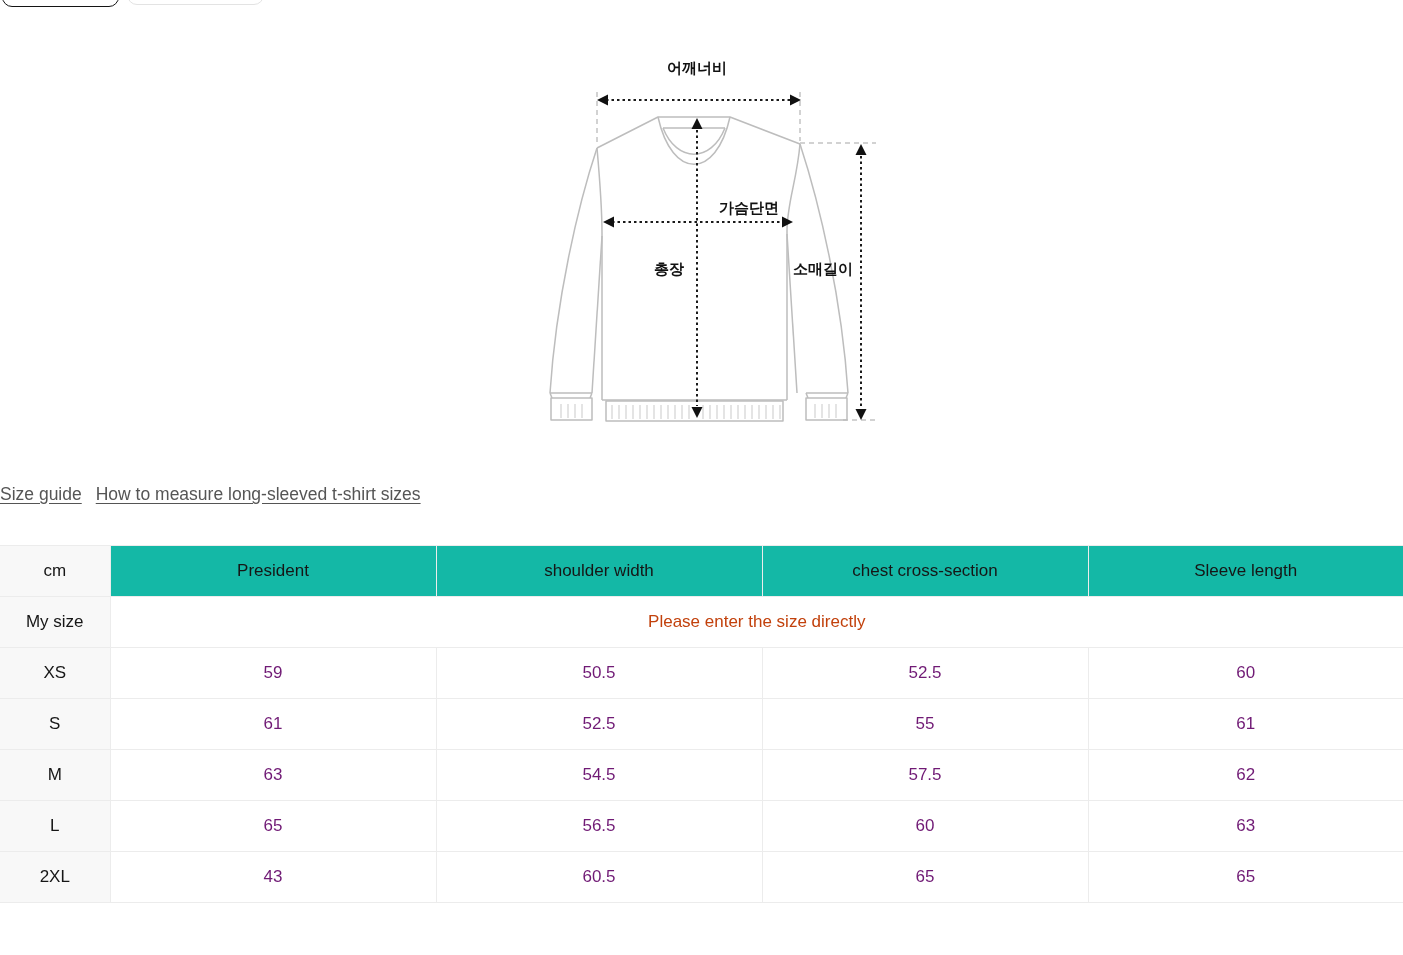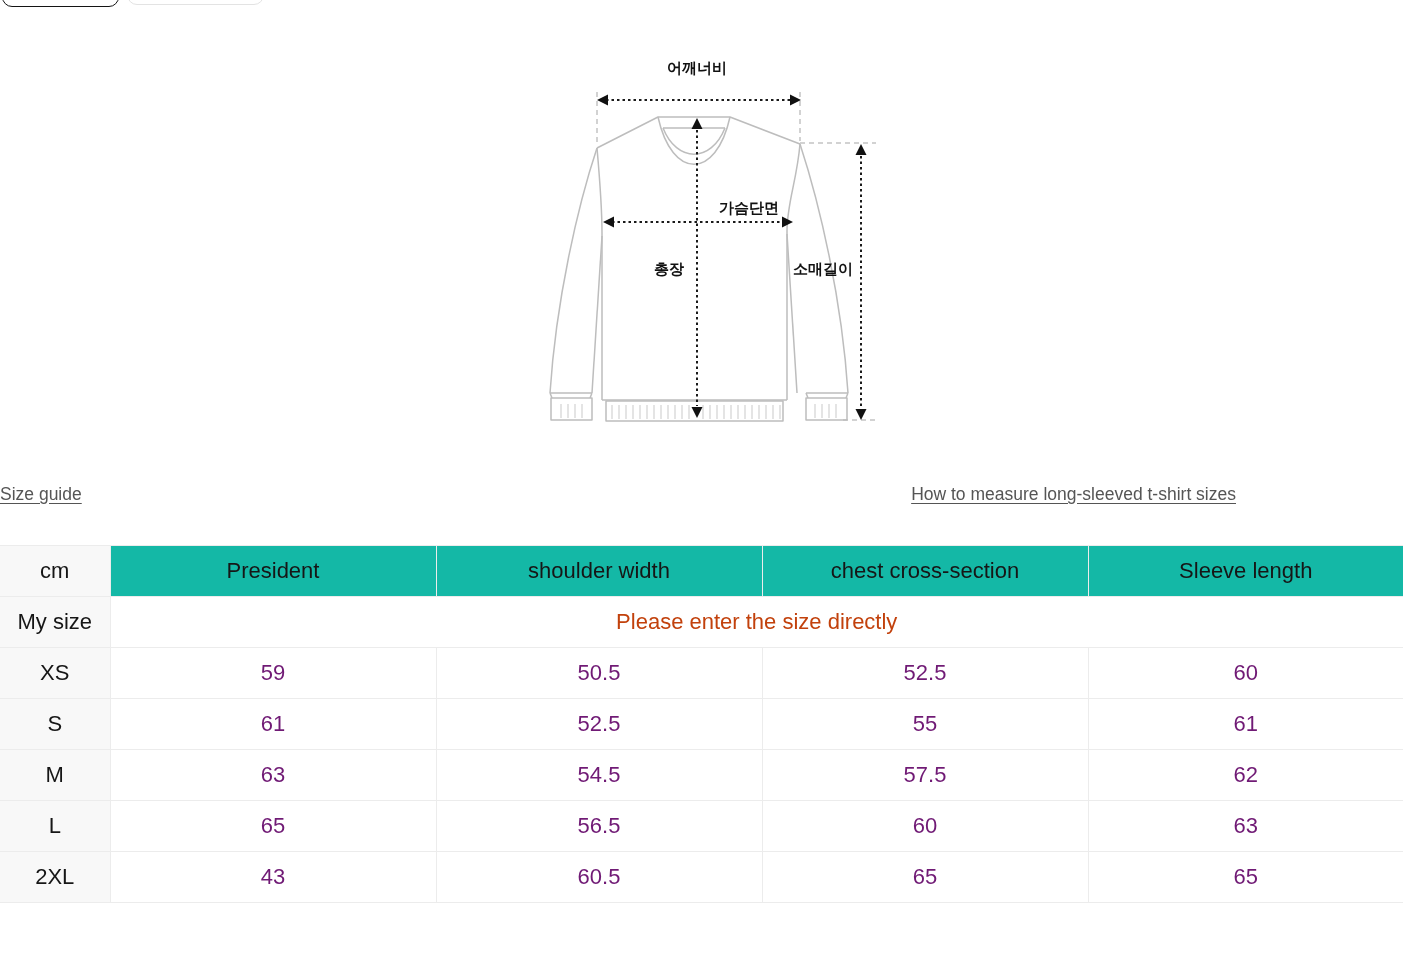--- a/index.html
+++ b/index.html
@@ -17,29 +17,29 @@
   .diagram text { font-family:"Liberation Sans", sans-serif; font-weight:bold;
                   font-size:15px; fill:#111; }
   .garment { fill:none; stroke:#bdbdbd; stroke-width:1.5; stroke-linejoin:round; }
   .rib     { fill:none; stroke:#c9c9c9; stroke-width:1; }
   .guide   { fill:none; stroke:#c3c3c3; stroke-width:1.5; stroke-dasharray:5 4; }
   .marrow  { fill:none; stroke:#1a1a1a; stroke-width:2; stroke-dasharray:2.5 3; }
   .ahead   { fill:#111; stroke:none; }
 
   
   .links { position:absolute; top:484px; left:0; width:100%; display:flex;
-           justify-content:space-between; gap:32px; font-size:17.5px; color:#555; }
+           justify-content:flex-start; gap:14px; font-size:17.5px; color:#555; }
   .links span { text-decoration:underline; text-underline-offset:3px; cursor:pointer; }
 
   
   table.size-table { position:absolute; top:545px; left:0; width:1403px;
                      border-collapse:collapse; table-layout:fixed; }
   .size-table tr { height:51px; }
   .size-table th, .size-table td { border-top:1px solid #ececec; text-align:center;
-                     vertical-align:middle; font-size:22px; font-weight:normal; }
+                     vertical-align:middle; font-size:17px; font-weight:normal; }
   .size-table tr:last-child td, .size-table tr:last-child th { border-bottom:1px solid #ececec;text-align:center; }
   .vline { border-left:1px solid #ececec; }
   .rowhead { background:#f8f8f8; color:#161616; }
   .colhead { background:#14b8a6; color:#161616; }
   .val { color:#701a75; }
   .prompt { color:#c2410c; cursor:text; }
 </style>
 </head>
 <body>
 

